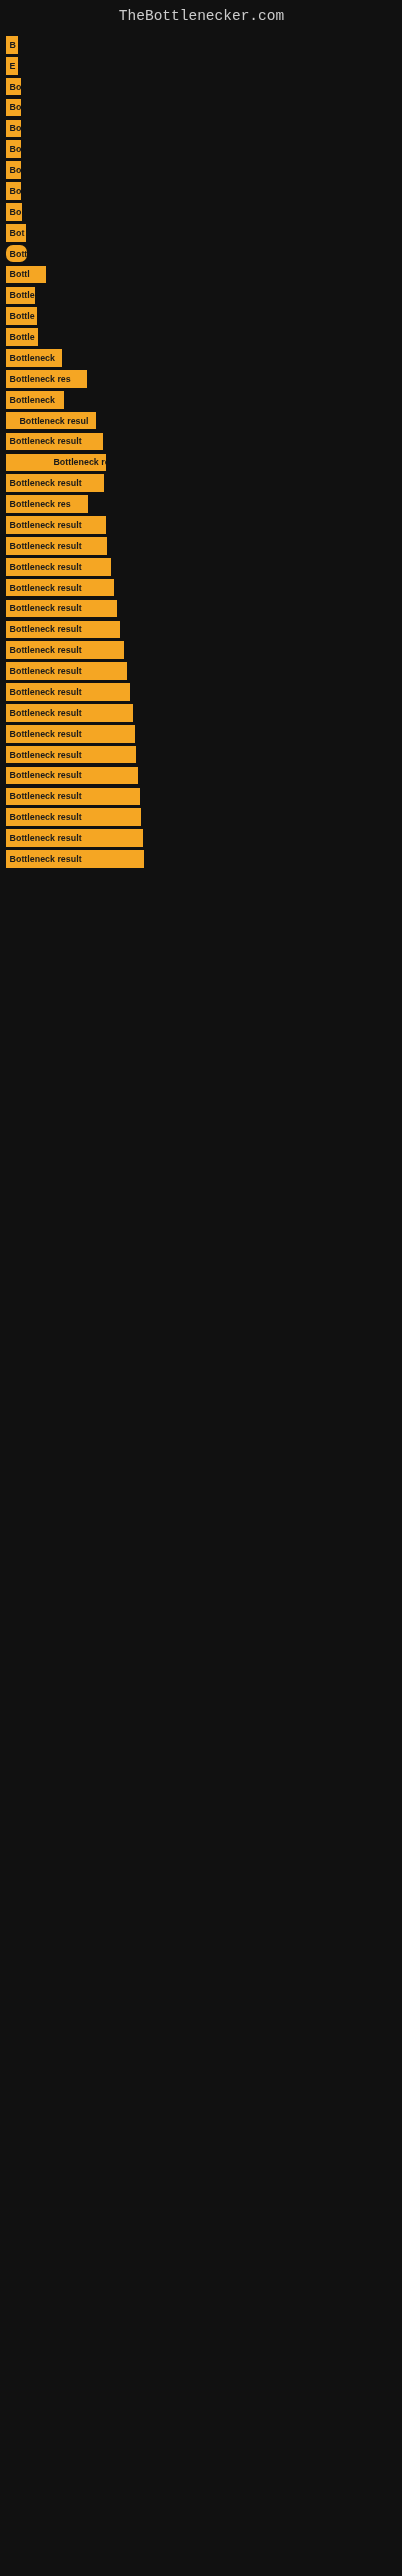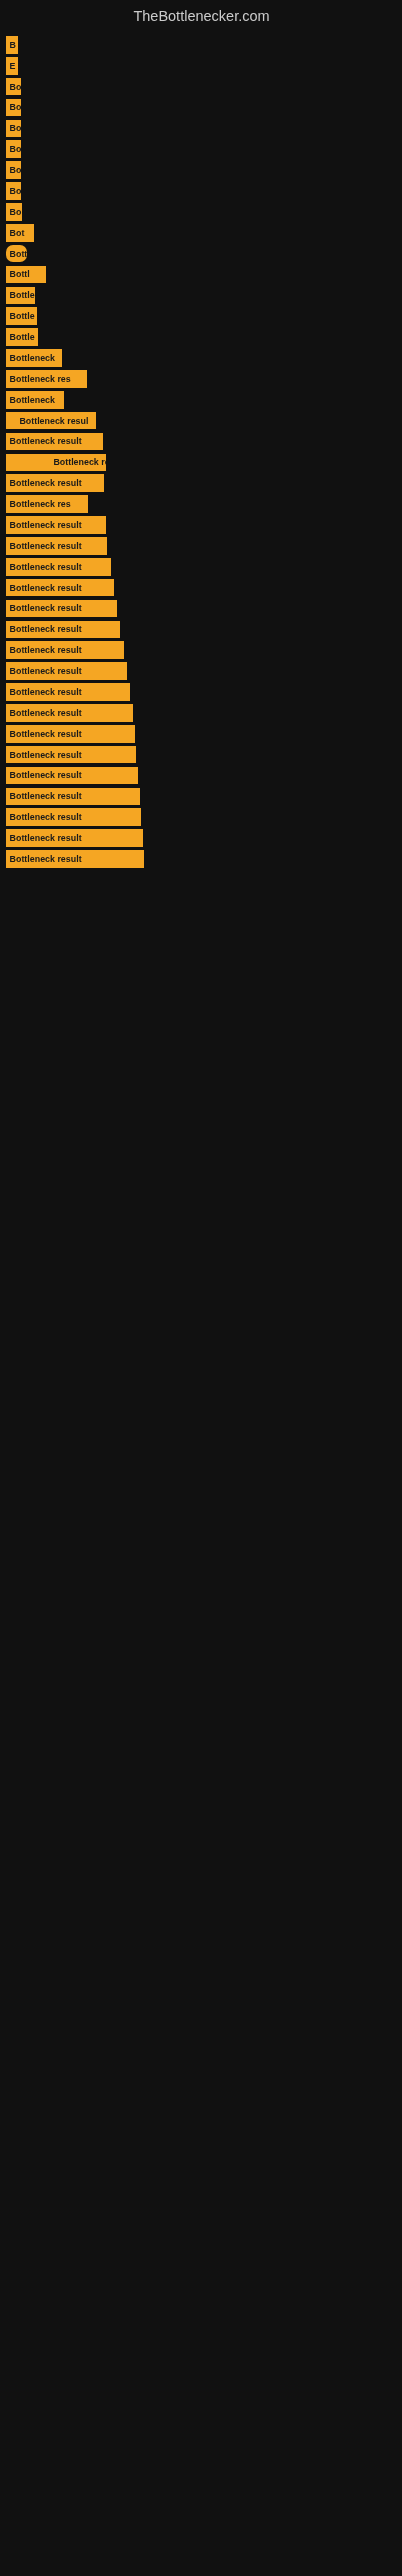--- a/index.html
+++ b/index.html
@@ -13,20 +13,21 @@
       min-height: 2576px;
       font-family: Arial, sans-serif;
       position: relative;
     }
     .site-title {
       text-align: center;
       color: #cccccc;
       font-size: 14.5px;
       padding: 8px 0 4px 0;
       font-weight: normal;
+      font-family: Liberation Mono, monospace;
     }
     .bars-container {
       padding: 8px 0;
     }
     .bar-row {
       display: flex;
       align-items: center;
       margin-bottom: 3.2px;
       padding-left: 6.4px;
     }
@@ -90,21 +91,21 @@
       <div class="bar" style="width: 14.5px;">
         <span class="bar-label">Bo</span>
       </div>
     </div>
     <div class="bar-row">
       <div class="bar" style="width: 16px;">
         <span class="bar-label">Bo</span>
       </div>
     </div>
     <div class="bar-row">
-      <div class="bar" style="width: 28px;">
+      <div class="bar" style="width: 20px;">
         <span class="bar-label">Bot</span>
       </div>
     </div>
     <div class="bar-row">
       <div class="bar" style="width: 21px; border-radius: 7px;">
         <span class="bar-label">Bott</span>
       </div>
     </div>
     <div class="bar-row">
       <div class="bar" style="width: 40px;">

